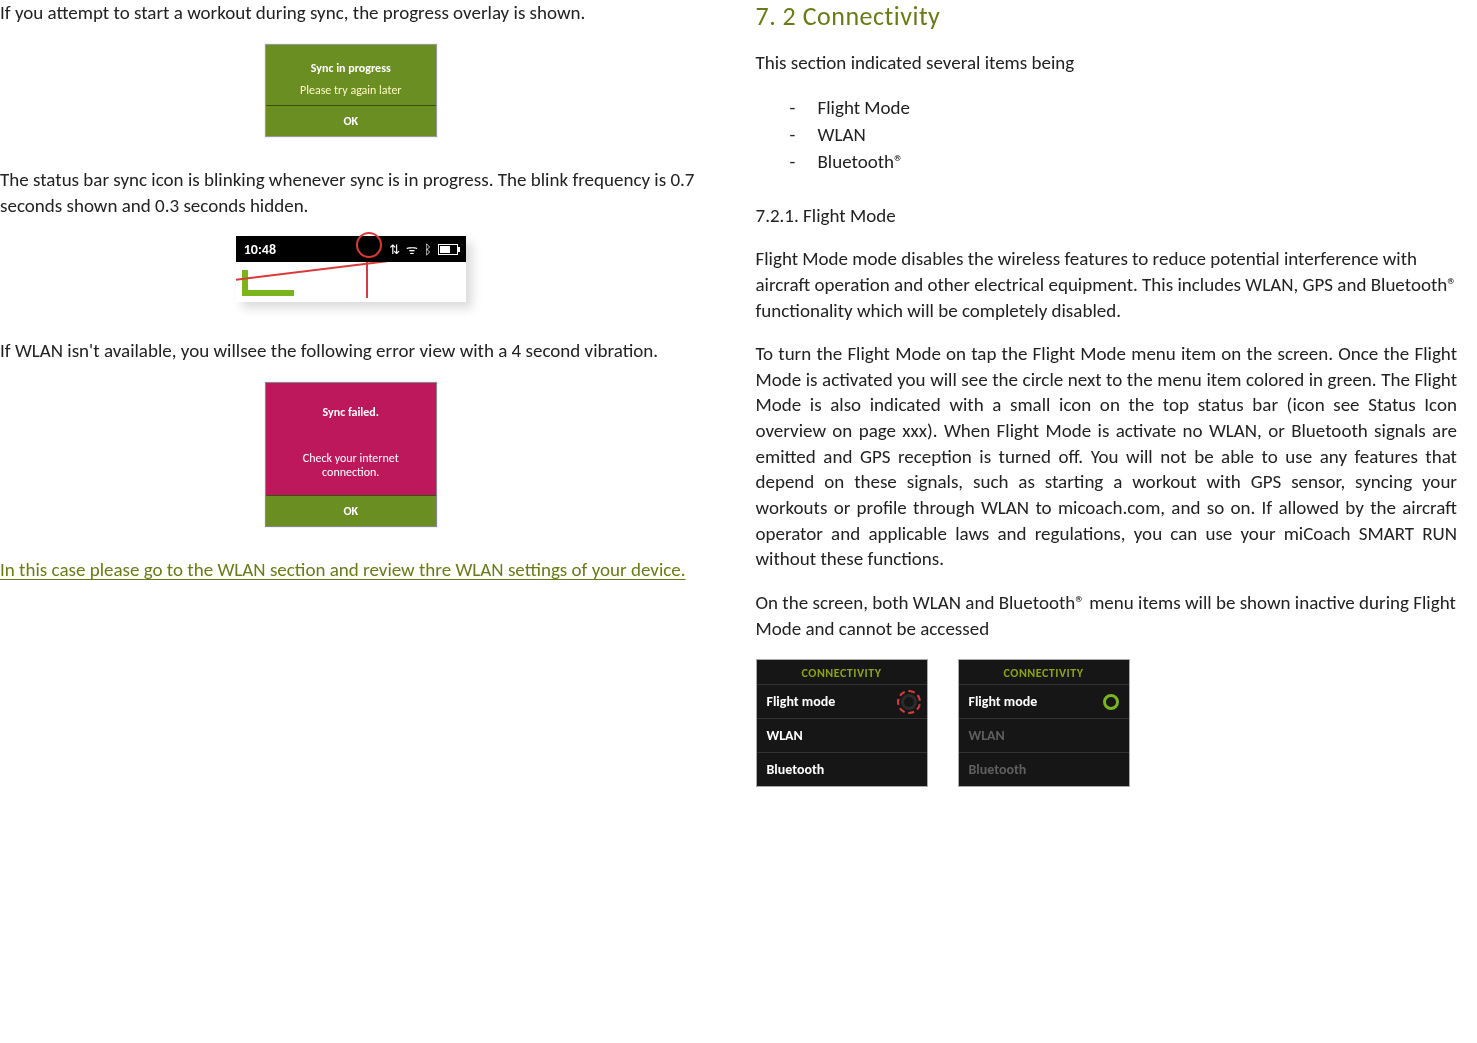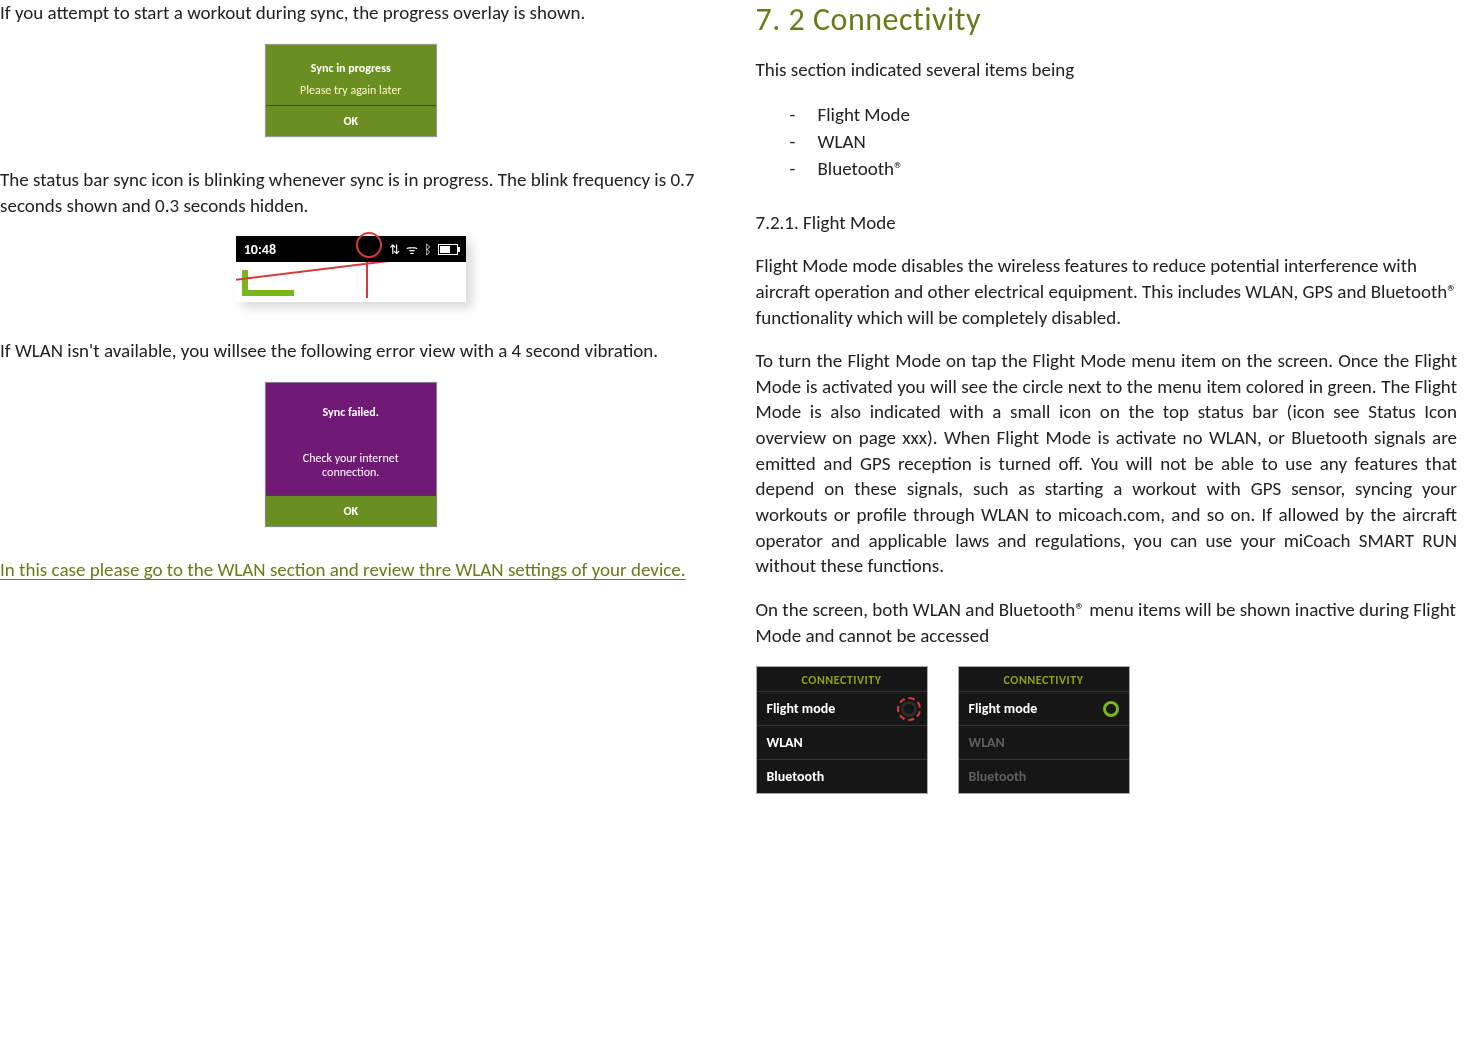--- a/index.html
+++ b/index.html
@@ -20,21 +20,21 @@
   .col {
     flex: 1 1 0;
     min-width: 0;
   }
   .col-right { padding-left: 10px; }
   p { margin: 0 0 18px 0; line-height: 1.35; }
   h2.section-title {
     color: #6b7a18;
     font-weight: 400;
     letter-spacing: .5px;
-    font-size: 32px;
+    font-size: 26px;
     margin: 0 0 18px 0;
   }
   .instruction-accent {
     color: #6b7a18;
     text-decoration: underline;
     text-decoration-color: #6b7a18;
     text-underline-offset: 3px;
   }
   ul.dash {
     list-style: none;
@@ -220,21 +220,21 @@
         <span class="green-line"></span>
         <span class="red-diag"></span>
         <span class="red-vert"></span>
       </div>
     </div>
 
     <p>If WLAN isn't available, you willsee the following error view with a 4 second vibration.</p>
 
     <div class="center">
       <div class="dev-dialog dark">
-        <div class="msg" style="background:#701a75;">
+        <div class="msg" style="background:#be185d;">
           <span class="bold">Sync failed.</span>
           <span class="bold" style="font-weight:400;margin-top:32px;">Check your internet connection.</span>
         </div>
         <div class="ok">OK</div>
       </div>
     </div>
 
     <p class="instruction-accent">In this case please go to the WLAN section and review thre WLAN settings of your device.</p>
   </div>
 

